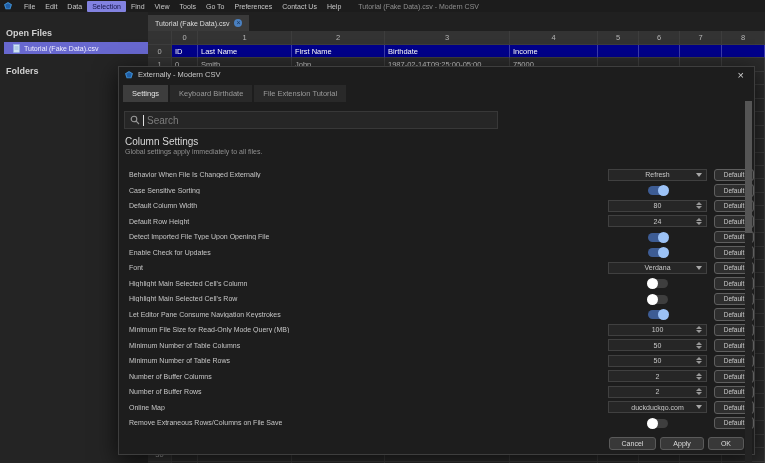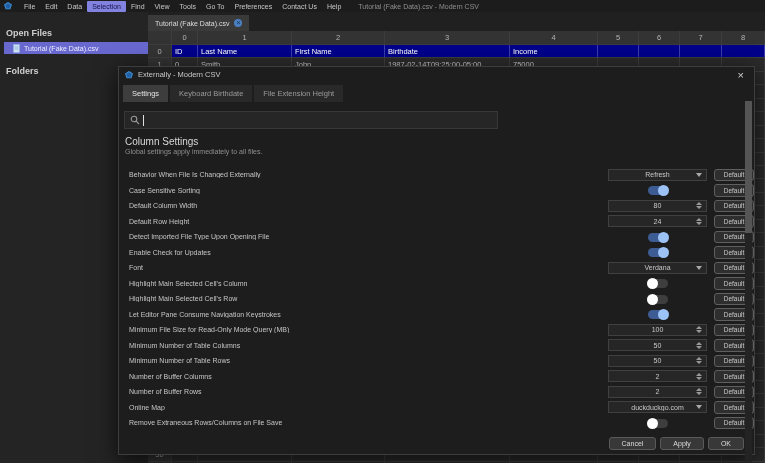--- a/index.html
+++ b/index.html
@@ -521,29 +521,30 @@
         <polygon points="5,0 10,3 8,9 2,9 0,3" fill="#3f8fd2"></polygon>
         <polygon points="5,1.5 8.5,3.5 7,8 3,8 1.5,3.5" fill="#1f5fa8"></polygon>
       </svg>
       <span>Externally - Modern CSV</span>
     </div>
     <div class="dlg-close"></div>
 
     <div class="dlg-tabs">
         <div class="dlg-tab active">Settings</div>
         <div class="dlg-tab">Keyboard Birthdate</div>
-        <div class="dlg-tab">File Extension Height</div>
+        <div class="dlg-tab">File Extension Tutorial</div>
       </div>
 
     <div class="searchbox">
       <svg width="10" height="10" viewBox="0 0 10 10">
         <circle cx="4" cy="4" r="2.8" fill="none" stroke="#999999" stroke-width="1.1"></circle>
         <line x1="6.2" y1="6.2" x2="9" y2="9" stroke="#999999" stroke-width="1.1"></line>
       </svg>
       <span class="search-caret"></span>
+      <input class="search-input" type="text" placeholder="Search" style="">
     </div>
 
     <div class="section-title">Column Settings</div>
     <div class="section-sub">Global settings apply immediately to all files.</div>
 
     <div class="settings">
         <div class="srow">
           <div class="slabel">Behavior When File Is Changed Externally</div>
           <div class="sctrl">
             <div class="field">

